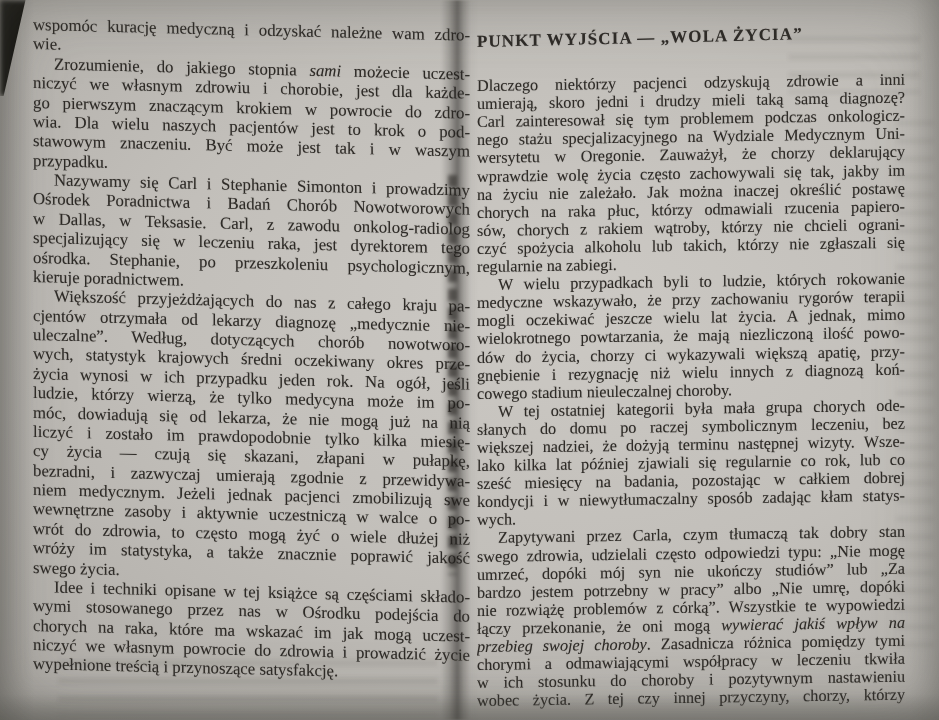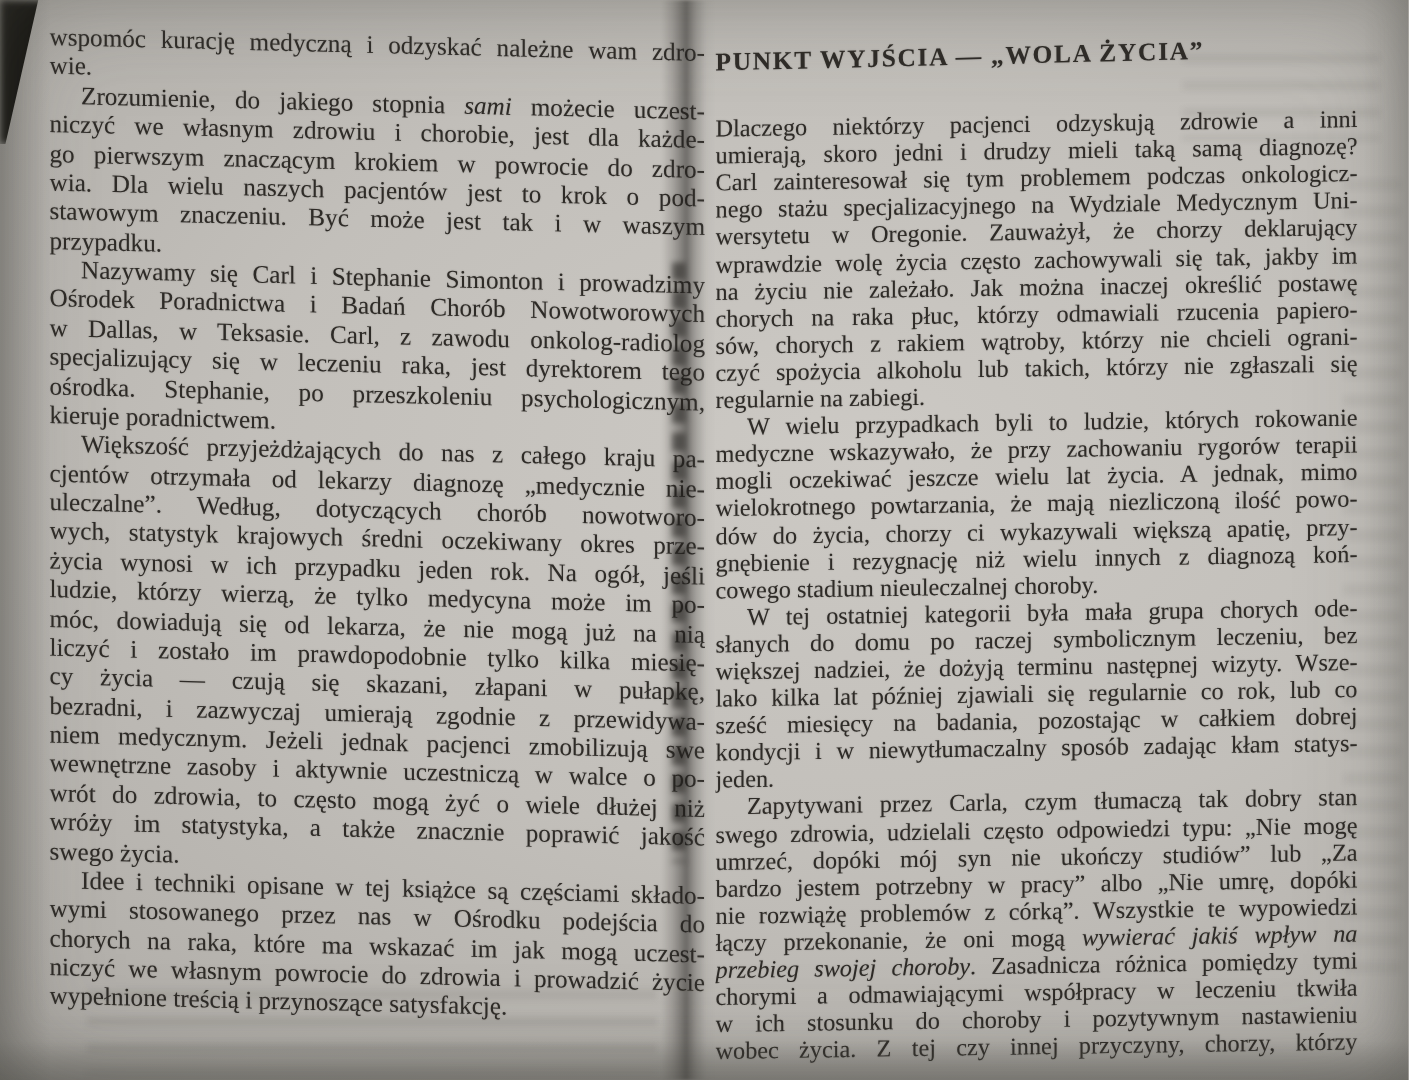--- a/index.html
+++ b/index.html
@@ -167,21 +167,21 @@
         <div class="line"><span>wielokrotnego powtarzania, że mają niezliczoną ilość powo-</span></div>
         <div class="line"><span>dów do życia, chorzy ci wykazywali większą apatię, przy-</span></div>
         <div class="line"><span>gnębienie i rezygnację niż wielu innych z diagnozą koń-</span></div>
         <div class="line end"><span>cowego stadium nieuleczalnej choroby.</span></div>
         <div class="line indent"><span>W tej ostatniej kategorii była mała grupa chorych ode-</span></div>
         <div class="line"><span>słanych do domu po raczej symbolicznym leczeniu, bez</span></div>
         <div class="line"><span>większej nadziei, że dożyją terminu następnej wizyty. Wsze-</span></div>
         <div class="line"><span>lako kilka lat później zjawiali się regularnie co rok, lub co</span></div>
         <div class="line"><span>sześć miesięcy na badania, pozostając w całkiem dobrej</span></div>
         <div class="line"><span>kondycji i w niewytłumaczalny sposób zadając kłam statys-</span></div>
-        <div class="line end"><span>jeden.</span></div>
+        <div class="line end"><span>wych.</span></div>
         <div class="line indent"><span>Zapytywani przez Carla, czym tłumaczą tak dobry stan</span></div>
         <div class="line"><span>swego zdrowia, udzielali często odpowiedzi typu: „Nie mogę</span></div>
         <div class="line"><span>umrzeć, dopóki mój syn nie ukończy studiów” lub „Za</span></div>
         <div class="line"><span>bardzo jestem potrzebny w pracy” albo „Nie umrę, dopóki</span></div>
         <div class="line"><span>nie rozwiążę problemów z córką”. Wszystkie te wypowiedzi</span></div>
         <div class="line"><span>łączy przekonanie, że oni mogą </span><span class="it">wywierać jakiś wpływ na</span></div>
         <div class="line"><span class="it">przebieg swojej choroby</span><span>. Zasadnicza różnica pomiędzy tymi</span></div>
         <div class="line"><span>chorymi a odmawiającymi współpracy w leczeniu tkwiła</span></div>
         <div class="line"><span>w ich stosunku do choroby i pozytywnym nastawieniu</span></div>
         <div class="line"><span>wobec życia. Z tej czy innej przyczyny, chorzy, którzy</span></div>

